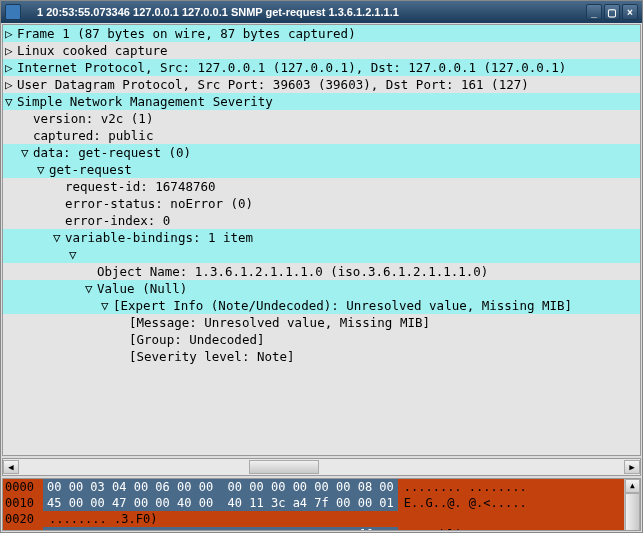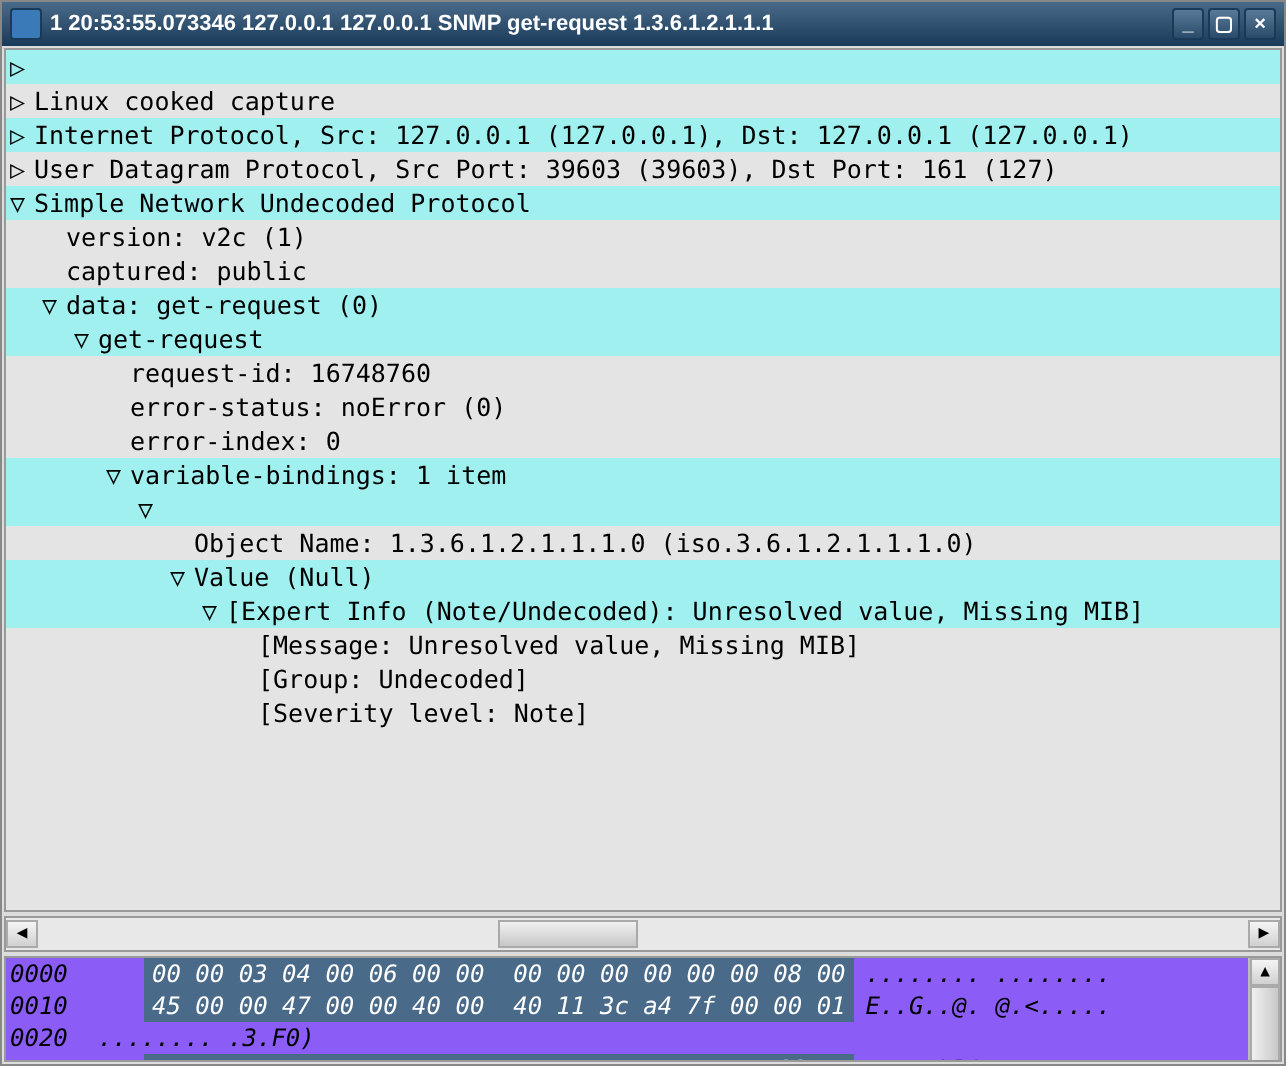--- a/index.html
+++ b/index.html
@@ -17,20 +17,21 @@
 .titlebar {
   background: linear-gradient(to bottom, #4a6a8a 0%, #1a3a5a 100%);
   color: #fff;
   height: 22px;
   display: flex;
   align-items: center;
   padding: 0 4px;
   font-family: sans-serif;
   font-size: 11px;
   font-weight: bold;
+  gap: 12px;
 }
 .titlebar .icon {
   width: 16px;
   height: 16px;
   background: #3a7ab8;
   border: 1px solid #1a3a5a;
   margin-right: 4px;
   display: inline-flex;
   align-items: center;
   justify-content: center;
@@ -86,35 +87,34 @@
   display: inline-flex; align-items: center; justify-content: center;
   font-size: 9px; cursor: pointer;
 }
 .scroll-strip .track { flex: 1; position: relative; height: 14px; }
 .scroll-strip .thumb {
   position: absolute; left: 38%; width: 70px; height: 14px;
   background: linear-gradient(to bottom,#f0f0f0,#c8c8c8);
   border: 1px solid #aaa;
 }
 .hex-panel {
-  background: #8b5cf6;
+  background: #c2410c;
   border: 1px solid #999;
   margin: 1px;
   overflow: hidden;
   flex: 1;
   display: flex;
   font-size: 12px;
   line-height: 16px;
   position: relative;
-  font-style: italic;
 }
 .hex-body { flex: 1; overflow: hidden; }
 .hex-row { display: flex; white-space: pre; }
 .hex-offset { color: #000; width: 40px; padding-left: 2px; }
-.hex-bytes { background: #4a6a8a; color: #fff; padding: 0 4px; flex:0 0 auto;margin-left:29px; }
+.hex-bytes { background: #4a6a8a; color: #fff; padding: 0 4px; flex:0 0 auto; }
 .hex-ascii { padding: 0 6px; color: #000; }
 .hex-vscroll {
   width: 16px;
   background: #e8e8e8;
   border-left: 1px solid #bbb;
   display: flex; flex-direction: column;
 }
 .hex-vscroll .arrow {
   height: 14px;
   background: linear-gradient(to bottom,#f4f4f4,#d0d0d0);
@@ -138,25 +138,25 @@
   <span class="icon"></span>
   <span class="title">1 20:53:55.073346 127.0.0.1 127.0.0.1 SNMP get-request 1.3.6.1.2.1.1.1</span>
   <div class="window-buttons">
     <span class="window-btn">_</span>
     <span class="window-btn">▢</span>
     <span class="window-btn">×</span>
   </div>
 </div>
 
 <div class="tree-panel" id="tree">
-    <div class="row hl"><span class="spacer" style="width: 0px;"></span><span class="triangle">▷</span></div>
+    <div class="row hl"><span class="spacer" style="width: 0px;"></span><span class="triangle">▷</span><span>Frame 1 (87 bytes on wire, 87 bytes captured)</span></div>
     <div class="row"><span class="spacer" style="width: 0px;"></span><span class="triangle">▷</span><span>Linux cooked capture</span></div>
     <div class="row hl"><span class="spacer" style="width: 0px;"></span><span class="triangle">▷</span><span>Internet Protocol, Src: 127.0.0.1 (127.0.0.1), Dst: 127.0.0.1 (127.0.0.1)</span></div>
     <div class="row"><span class="spacer" style="width: 0px;"></span><span class="triangle">▷</span><span>User Datagram Protocol, Src Port: 39603 (39603), Dst Port: 161 (127)</span></div>
-    <div class="row hl"><span class="spacer" style="width: 0px;"></span><span class="triangle">▽</span><span>Simple Network Undecoded Protocol</span></div>
+    <div class="row hl"><span class="spacer" style="width: 0px;"></span><span class="triangle">▽</span><span>Simple Network Management Severity</span></div>
     <div class="row"><span class="spacer" style="width: 16px;"></span><span class="triangle"> </span><span>version: v2c (1)</span></div>
     <div class="row"><span class="spacer" style="width: 16px;"></span><span class="triangle"> </span><span>captured: public</span></div>
     <div class="row hl"><span class="spacer" style="width: 16px;"></span><span class="triangle">▽</span><span>data: get-request (0)</span></div>
     <div class="row hl"><span class="spacer" style="width: 32px;"></span><span class="triangle">▽</span><span>get-request</span></div>
     <div class="row"><span class="spacer" style="width: 48px;"></span><span class="triangle"> </span><span>request-id: 16748760</span></div>
     <div class="row"><span class="spacer" style="width: 48px;"></span><span class="triangle"> </span><span>error-status: noError (0)</span></div>
     <div class="row"><span class="spacer" style="width: 48px;"></span><span class="triangle"> </span><span>error-index: 0</span></div>
     <div class="row hl"><span class="spacer" style="width: 48px;"></span><span class="triangle">▽</span><span>variable-bindings: 1 item</span></div>
     <div class="row hl"><span class="spacer" style="width: 64px;"></span><span class="triangle">▽</span></div>
     <div class="row"><span class="spacer" style="width: 80px;"></span><span class="triangle"> </span><span>Object Name: 1.3.6.1.2.1.1.1.0 (iso.3.6.1.2.1.1.1.0)</span></div>

